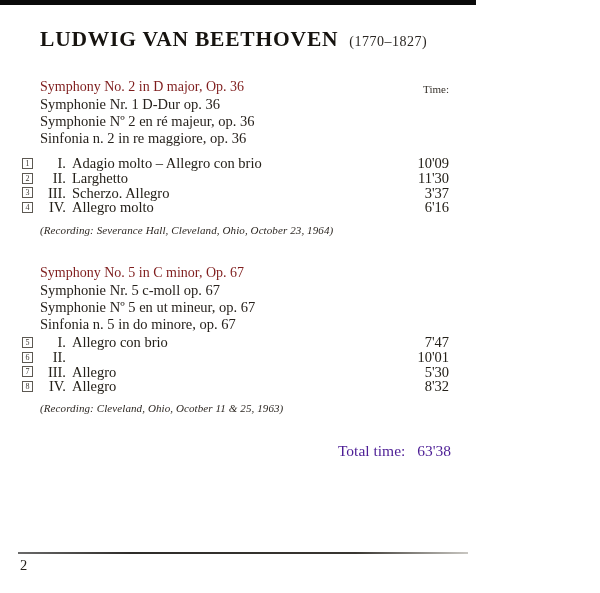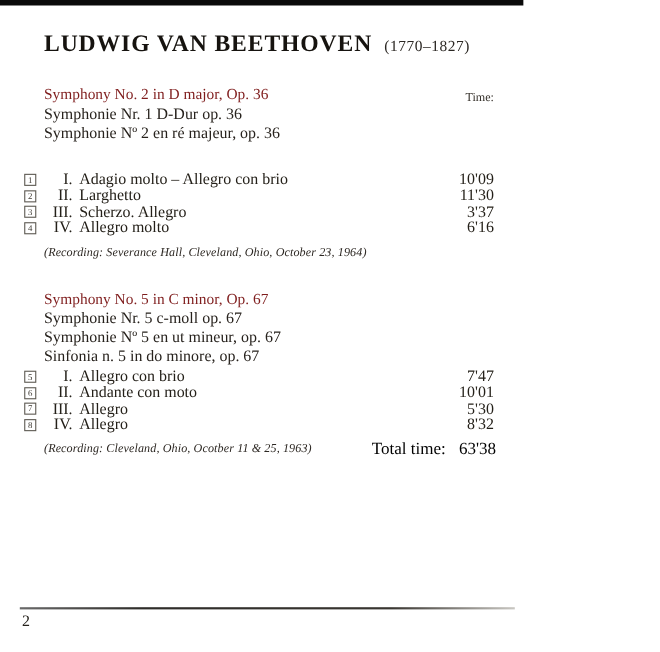--- a/index.html
+++ b/index.html
@@ -111,24 +111,24 @@
     font-style: italic;
     font-size: 11px;
     color: #2c2722;
     letter-spacing: 0.1px;
   }
   .recording-note-1 { top: 224px; }
   .recording-note-2 { top: 402px; text-align: center; }
   
   .total-time-row {
     position: absolute;
-    top: 400px;
+    top: 442px;
     right: 25px;
     font-size: 15.5px;
-    color: #000000;
+    color: #4c1d95;
     white-space: nowrap;
   }
   .total-time-row .value { margin-left: 8px; }
   
   .footer-rule {
     position: absolute;
     top: 552px;
     left: 18px;
     right: 8px;
     height: 2px;
@@ -151,20 +151,21 @@
 
   <div class="title-row">
     <span class="composer-name">LUDWIG VAN BEETHOVEN</span>
     <span class="composer-years">(1770–1827)</span>
   </div>
 
   <div class="work-heading work-heading-1">
     <div class="heading-main">Symphony No. 2 in D major, Op. 36</div>
     <div class="heading-alt">Symphonie Nr. 1 D-Dur op. 36</div>
     <div class="heading-alt">Symphonie Nº 2 en ré majeur, op. 36</div>
+    <div class="heading-alt">Sinfonia n. 2 in re maggiore, op. 36</div>
     <span class="time-label">Time:</span>
   </div>
 
   <div class="track-list track-list-1">
     <div class="track-row">
       <span class="track-num">1</span>
       <span class="movement">I.</span>
       <span class="track-title">Adagio molto – Allegro con brio</span>
       <span class="track-time">10'09</span>
     </div>
@@ -200,21 +201,20 @@
   <div class="track-list track-list-2">
     <div class="track-row">
       <span class="track-num">5</span>
       <span class="movement">I.</span>
       <span class="track-title">Allegro con brio</span>
       <span class="track-time">7'47</span>
     </div>
     <div class="track-row">
       <span class="track-num">6</span>
       <span class="movement">II.</span>
-      <span class="track-title">Andante con moto</span>
       <span class="track-time">10'01</span>
     </div>
     <div class="track-row">
       <span class="track-num">7</span>
       <span class="movement">III.</span>
       <span class="track-title">Allegro</span>
       <span class="track-time">5'30</span>
     </div>
     <div class="track-row">
       <span class="track-num">8</span>

